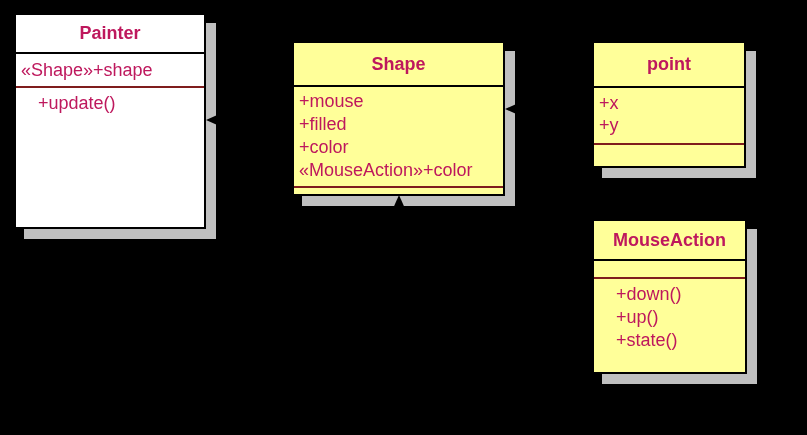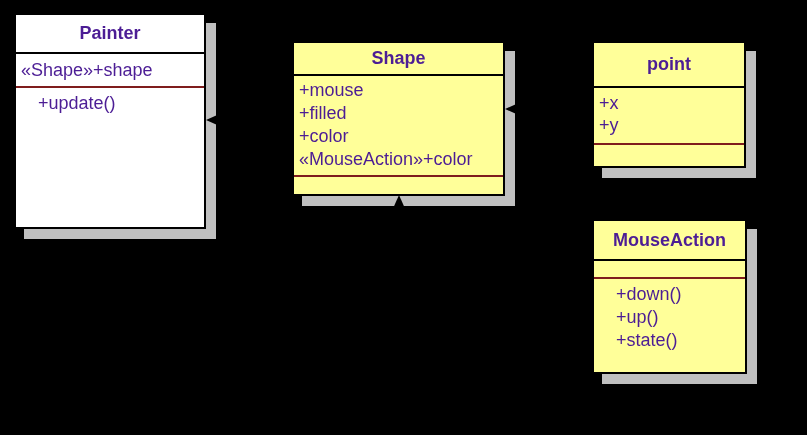--- a/index.html
+++ b/index.html
@@ -14,21 +14,21 @@
     position: absolute;
     left: 0; top: 0;
     width: 807px; height: 435px;
   }
   .uml-class {
     position: absolute;
     display: flex;
     flex-direction: column;
     border: 2px solid #000000;
     box-shadow: 10px 10px 0 #C0C0C0;
-    color: #4c1d95;
+    color: #be185d;
     z-index: 1;
   }
   .c-title {
     flex: none;
     display: flex;
     align-items: center;
     justify-content: center;
     font-weight: 700;
     font-size: 18px;
     border-bottom: 2px solid #000000;
@@ -51,21 +51,21 @@
   }
   .member-line { white-space: nowrap; }
 
   
   #class-painter { left: 14px; top: 13px; width: 192px; height: 216px; }
   #class-painter .c-title { height: 39px; }
   #class-painter .c-attrs { height: 34px; display: flex; align-items: center; }
 
   
   #class-shape { left: 292px; top: 41px; width: 213px; height: 155px; }
-  #class-shape .c-title { height: 33px; }
+  #class-shape .c-title { height: 44px; }
   #class-shape .c-attrs { height: 101px; padding-top: 3px; }
 
   
   #class-point { left: 592px; top: 41px; width: 154px; height: 127px; }
   #class-point .c-title { height: 45px; }
   #class-point .c-attrs { height: 57px; padding-top: 4px; line-height: 22px; }
 
   
   #class-mouseaction { left: 592px; top: 219px; width: 155px; height: 155px; }
   #class-mouseaction .c-title { height: 40px; }

